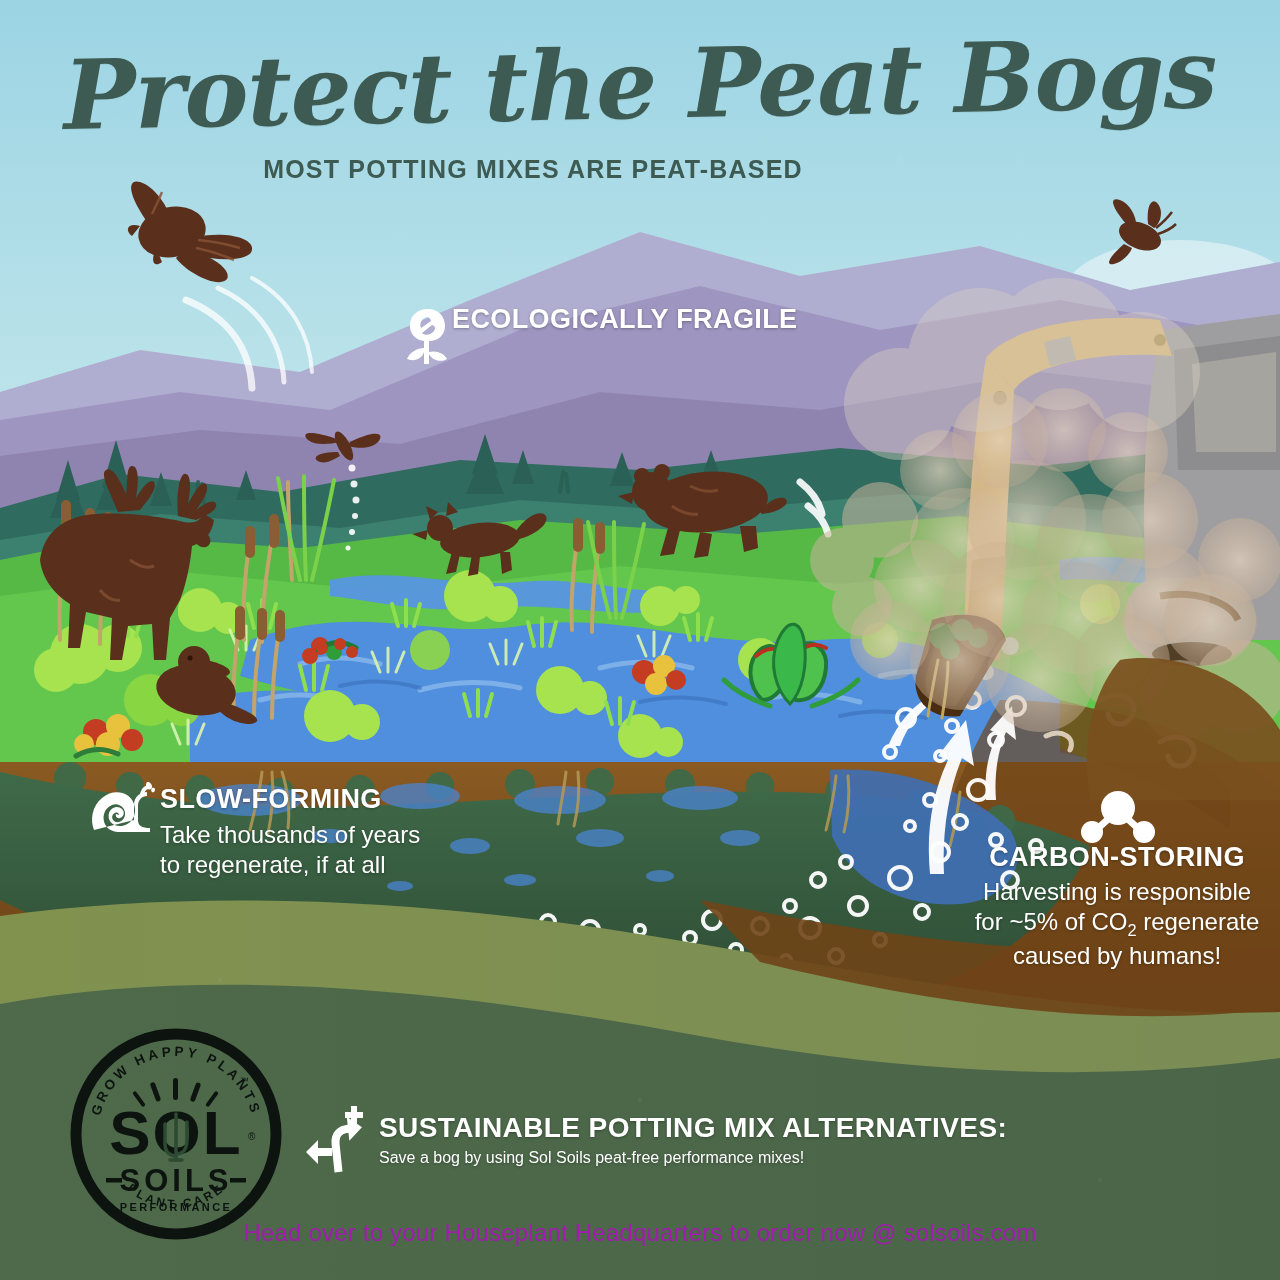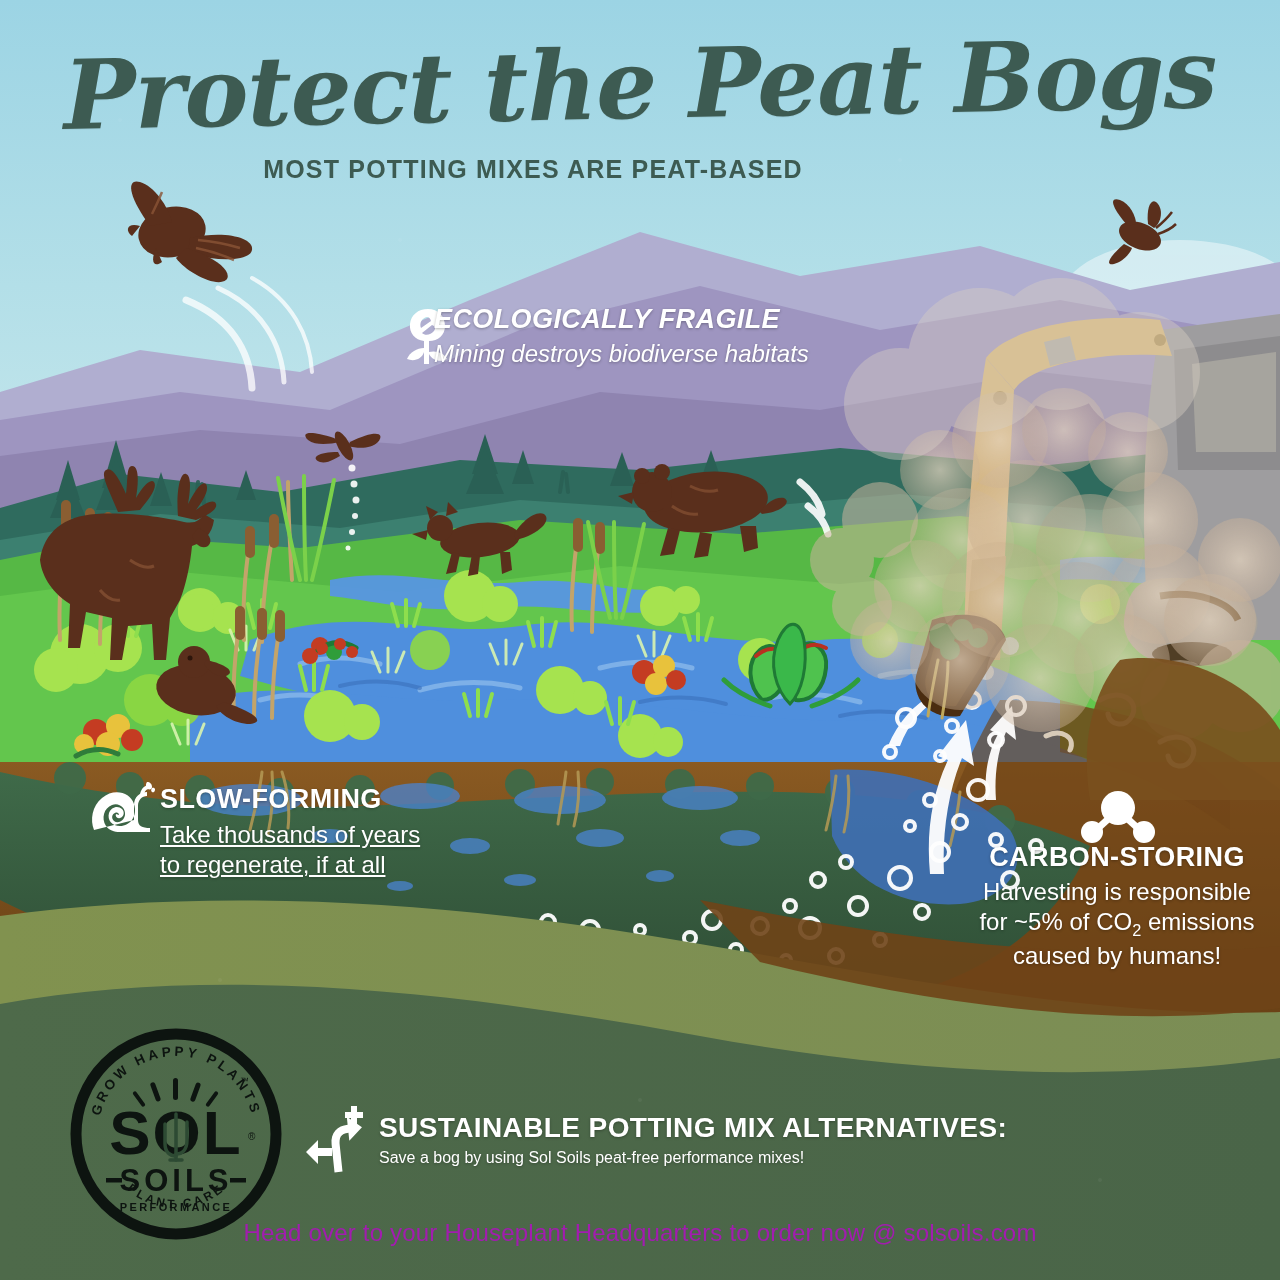--- a/index.html
+++ b/index.html
@@ -35,26 +35,26 @@
   .callout{position:absolute;color:#ffffff;}
   .callout .c-head{
     font-weight:700;font-size:27px;letter-spacing:.4px;line-height:1.1;
     text-shadow:0 1px 3px rgba(0,0,0,.30);
   }
   .callout .c-sub{
     font-size:24px;line-height:1.28;font-weight:400;
     text-shadow:0 1px 3px rgba(0,0,0,.30);
   }
 
-  #eco{left:434px;top:305px;width:470px;font-style:italic;}
+  #eco{left:452px;top:305px;width:470px;}
   #eco .c-sub{margin-top:4px;}
   #eco-icon{position:absolute;left:405px;top:306px;width:44px;height:62px;}
 
   #slow{left:160px;top:785px;width:330px;}
-  #slow .c-sub{margin-top:5px;text-decoration:underline;}
+  #slow .c-sub{margin-top:5px;}
   #slow-icon{position:absolute;left:88px;top:782px;width:68px;height:54px;}
 
   #carbon{left:962px;top:843px;width:310px;text-align:center;}
   #carbon .c-sub{margin-top:4px;}
   #carbon-icon{position:absolute;left:1078px;top:790px;width:80px;height:56px;}
 
   #alt{left:371px;top:1113px;width:700px;margin-left:8px;}
   #alt .c-head{font-size:28px;}
   #alt .c-sub{font-size:16px;margin-top:4px;}
   #alt-icon{position:absolute;left:306px;top:1104px;width:62px;height:70px;}
@@ -651,21 +651,20 @@
 
   <svg id="eco-icon" viewBox="0 0 44 62">
     <path d="M23 3 C 33 3, 40 10, 40 20 C 40 29, 33 35, 24 35 L24 58 L19 58 L19 35 C 10 34, 4 27, 5 18
              C 6 9, 13 3, 23 3 Z M22 11 C 17 12, 14 17, 16 22 L26 15 C 25 12, 24 11, 22 11 Z
              M27 19 L17 27 C 20 30, 26 29, 29 25 C 31 22, 30 20, 27 19 Z" fill="#ffffff"></path>
     <path d="M19 42 C 12 42, 5 46, 2 53 C 9 56, 17 53, 19 46 Z" fill="#ffffff"></path>
     <path d="M24 46 C 31 44, 39 47, 42 53 C 35 57, 27 54, 24 48 Z" fill="#ffffff"></path>
   </svg>
   <div class="callout" id="eco">
     <div class="c-head">ECOLOGICALLY FRAGILE</div>
-    <div class="c-sub">Mining destroys biodiverse habitats</div>
   </div>
 
   <svg id="slow-icon" viewBox="0 0 68 54">
     <path d="M6 48 C 2 38, 4 24, 14 16 C 26 6, 42 10, 46 22 C 50 34, 42 44, 32 44
              C 24 44, 19 38, 21 31 C 23 25, 30 23, 34 27 C 37 30, 36 35, 32 36
              C 29 37, 27 34, 28 32 L31 33 C 31 31, 29 30, 27 31 C 24 32, 23 36, 26 39
              C 30 42, 36 39, 37 33 C 38 26, 31 20, 24 23 C 16 26, 13 36, 18 44
              C 21 48, 26 50, 32 50 L62 50 L62 46 C 54 46, 50 44, 50 38 L50 24
              C 50 18, 54 14, 59 14 L59 10 C 52 10, 46 15, 46 23 L46 38 Z" fill="#ffffff"></path>
     <path d="M52 14 C 52 8, 56 3, 61 3 L61 7 C 58 7, 56 10, 56 14 Z" fill="#ffffff"></path>
@@ -684,21 +683,21 @@
     <line x1="40" y1="20" x2="16" y2="42" stroke="#ffffff" stroke-width="7"></line>
     <line x1="40" y1="20" x2="64" y2="42" stroke="#ffffff" stroke-width="7"></line>
     <circle cx="40" cy="18" r="17" fill="#ffffff"></circle>
     <circle cx="14" cy="42" r="11" fill="#ffffff"></circle>
     <circle cx="66" cy="42" r="11" fill="#ffffff"></circle>
   </svg>
   <div class="callout" id="carbon">
     <div class="c-head">CARBON-STORING</div>
     <div class="c-sub">
       <div>Harvesting is responsible</div>
-      <div><span>for ~5% of CO</span><sub style="font-size:.68em">2</sub><span> emissions</span></div>
+      <div><span>for ~5% of CO</span><sub style="font-size:.68em">2</sub><span> regenerate</span></div>
       <div>caused by humans!</div>
     </div>
   </div>
 
   <svg id="alt-icon" viewBox="0 0 62 70">
     <path d="M26 68 L26 40 C 26 28, 34 22, 44 22 L44 14 L58 26 L44 38 L44 30
              C 36 30, 34 34, 34 42 L34 68 Z" fill="#ffffff" transform="rotate(-6 31 44)"></path>
     <path d="M26 44 L26 52 L12 52 L12 60 L0 48 L12 36 L12 44 Z" fill="#ffffff"></path>
     <rect x="45" y="2" width="6" height="18" fill="#ffffff"></rect>
     <rect x="39" y="8" width="18" height="6" fill="#ffffff"></rect>

